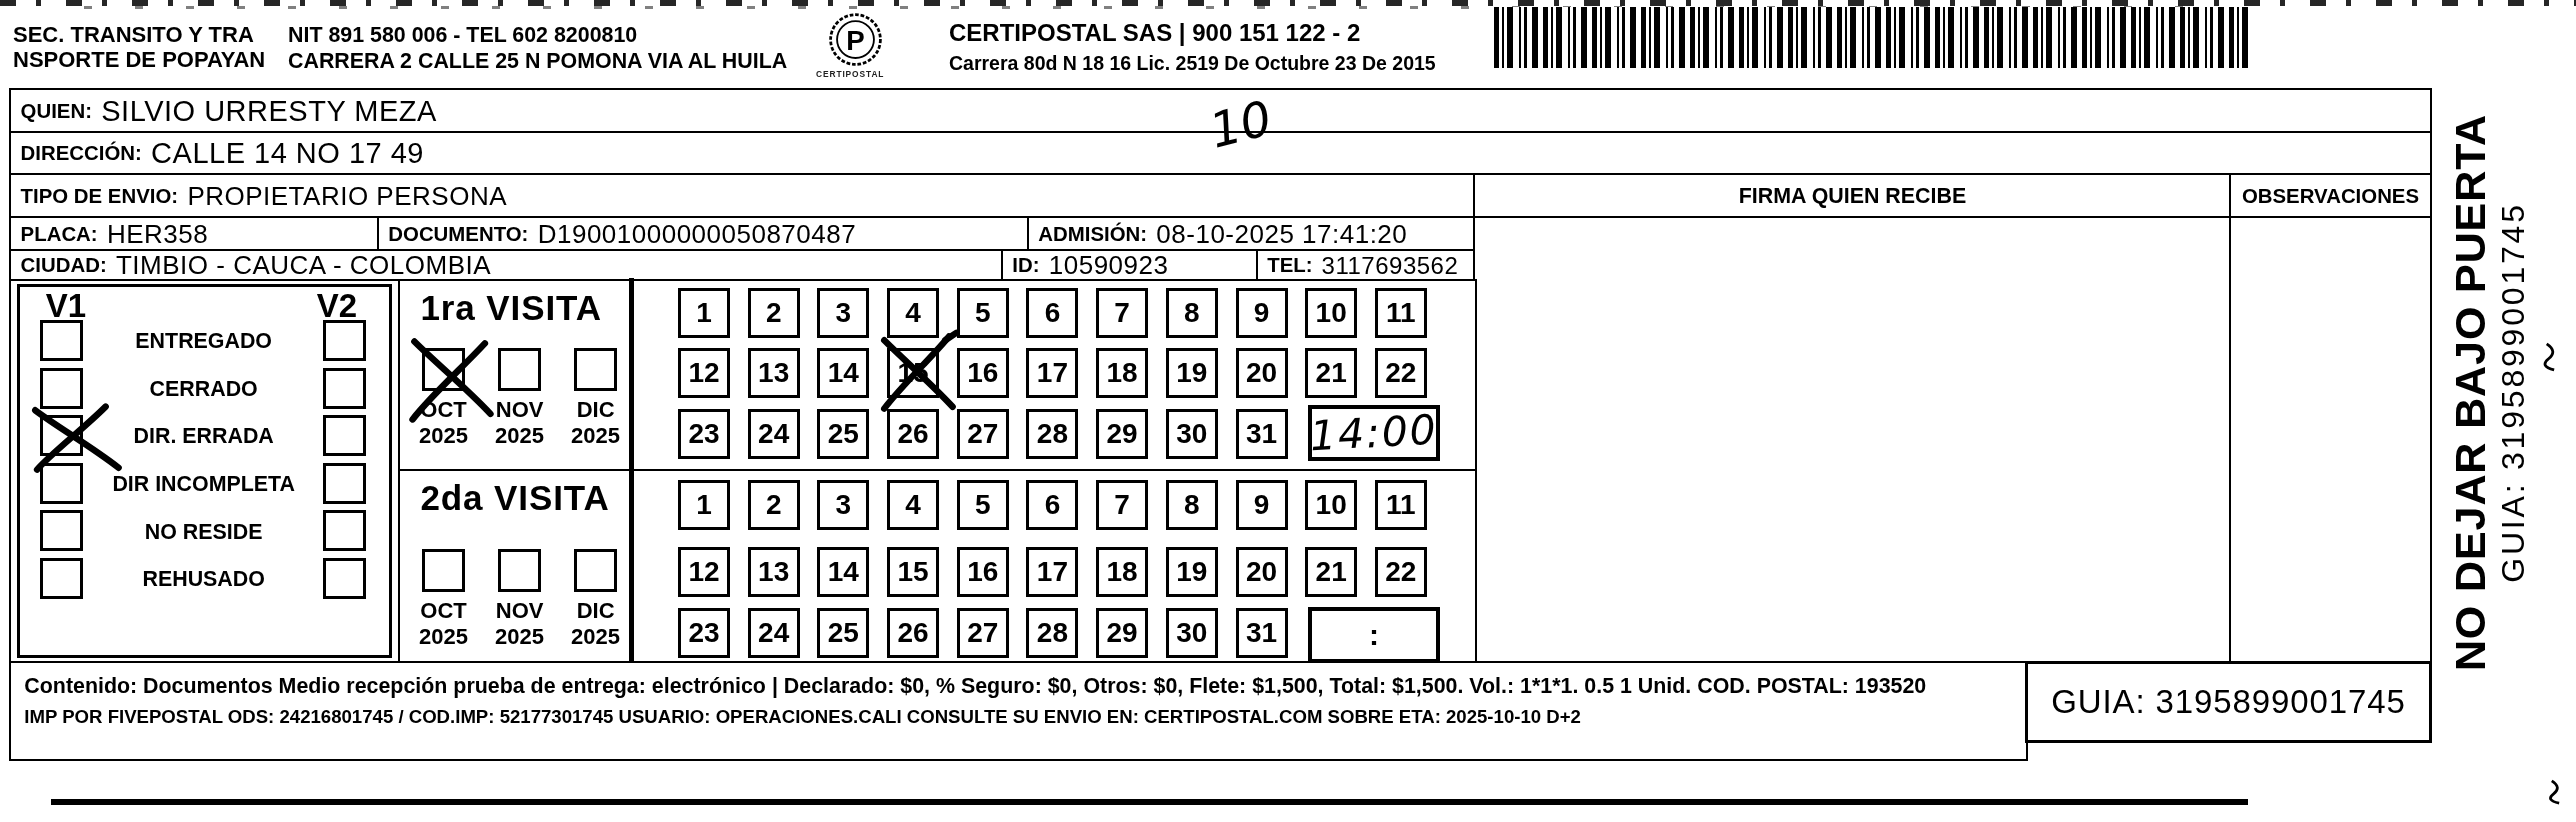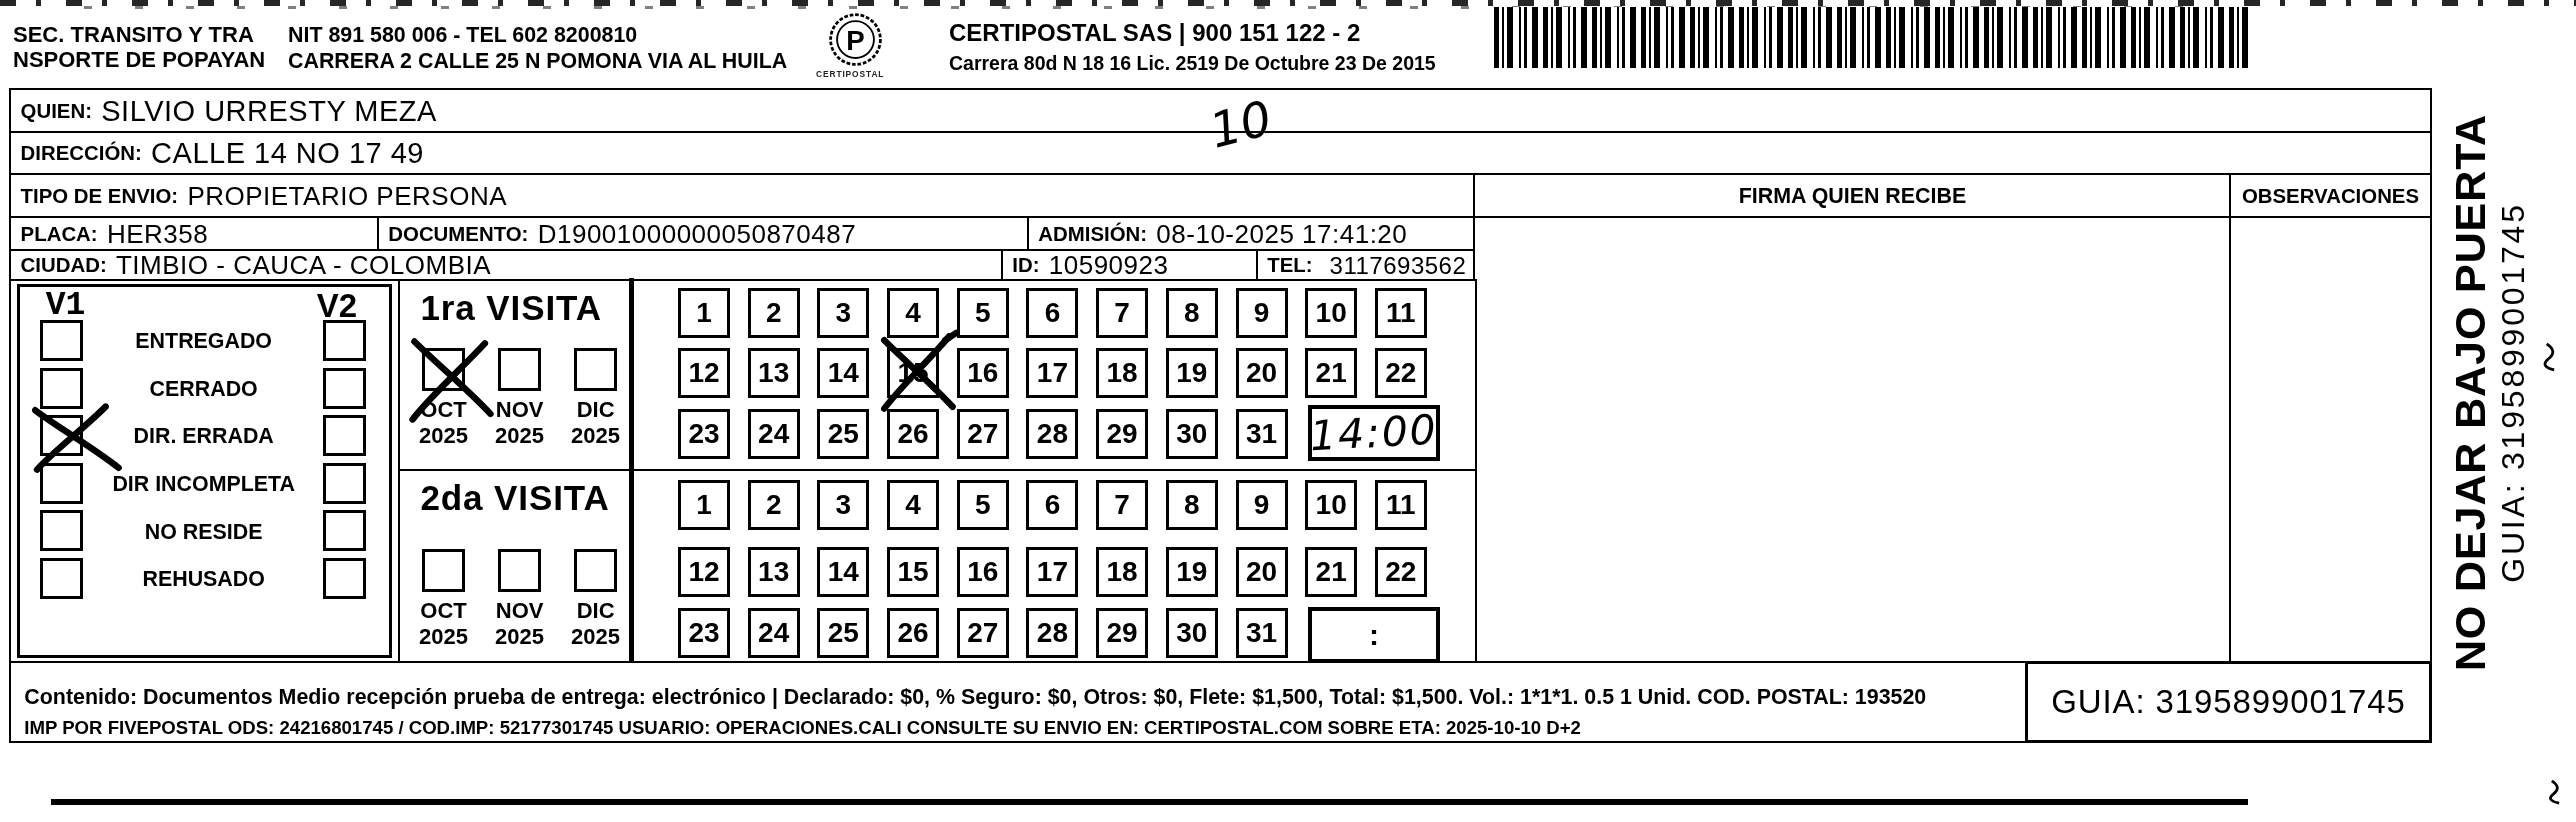--- a/index.html
+++ b/index.html
@@ -31,36 +31,36 @@
   #artifact-line{left:51px;top:799px;width:2197px;height:5.6px;background:#000;}
   
   #row-nombre{left:9.3px;top:88px;width:2423px;height:46px;}
   #row-direccion{left:9.3px;top:131px;width:2423px;height:45px;text-align:right;}
   #row-tipo{left:9.3px;top:173px;width:1467px;height:46px;}
   #cell-placa{left:9.3px;top:216px;width:371px;height:36px;}
   #cell-documento{left:377px;top:216px;width:653px;height:36px;}
   #cell-admision{left:1027px;top:216px;width:449px;height:36px;}
   #cell-ciudad{left:9.3px;top:249px;width:995px;height:33px;}
   #cell-id{left:1001px;top:249px;width:257px;height:33px;}
-  #cell-tel{left:1256px;top:249px;width:220px;height:33px;gap:17px;}
+  #cell-tel{left:1256px;top:249px;width:220px;height:33px;gap:9px;}
   #firma-header{left:1473px;top:173px;width:759px;height:46px;justify-content:center;}
   #obs-header{left:2229px;top:173px;width:203px;height:46px;justify-content:center;padding:1.9px 3.7px;}
   #firma-body{left:1473px;top:216px;width:759px;height:449px;}
   #obs-body{left:2229px;top:216px;width:203px;height:449px;}
   #visits-outer{left:9.3px;top:279px;width:1467px;height:386px;}
-  #footer-left{left:9.3px;top:661px;width:2019px;height:82px;display:block;padding:22px 13px;}
+  #footer-left{left:9.3px;top:661px;width:2019px;height:100px;display:block;padding:11px 13px;}
   #footer-guia{left:2025px;top:661px;width:407px;height:82px;border-width:3.7px;justify-content:center;}
   #footer-line1{font-size:21.4px;font-weight:bold;white-space:nowrap;}
   #footer-line2{font-size:18.6px;font-weight:bold;margin-top:7.4px;white-space:nowrap;}
   #guia-text{font-size:33px;letter-spacing:0.9px;}
   .hdrtxt{font-weight:bold;font-size:21.4px;}
   
   #v1-panel{position:absolute;left:16.7px;top:284px;width:375px;height:374px;border:3.7px solid #000;box-sizing:border-box;background:#fff;}
   .vhead{position:absolute;top:0;font-size:33px;font-weight:bold;}
-  #v1-label{left:26px;font-family:Liberation Mono, monospace;} #v2-label{left:297px;}
+  #v1-label{left:26px;} #v2-label{left:297px;}
   #opt-rows{position:absolute;left:0;top:33px;width:368px;display:flex;flex-direction:column;}
   .opt-row{position:relative;height:43px;margin-bottom:4.6px;}
   .cb{position:absolute;top:0;width:43px;height:41px;border:3.7px solid #000;box-sizing:border-box;background:#fff;}
   .cb.v1{left:20.4px;} .cb.v2{left:303px;}
   .opt-label{position:absolute;left:74px;right:74px;top:9.3px;text-align:center;font-weight:bold;font-size:21.4px;white-space:nowrap;}
   
   .visita{position:absolute;border:2.8px solid #000;box-sizing:border-box;background:#fff;}
   #visita1{left:398px;top:279px;width:1079px;height:193px;padding-left:48px;}
   #visita2{left:398px;top:469px;width:1079px;height:195px;}
   .vdivider{position:absolute;left:229px;top:-2.8px;bottom:-2.8px;width:4.6px;background:#000;}

